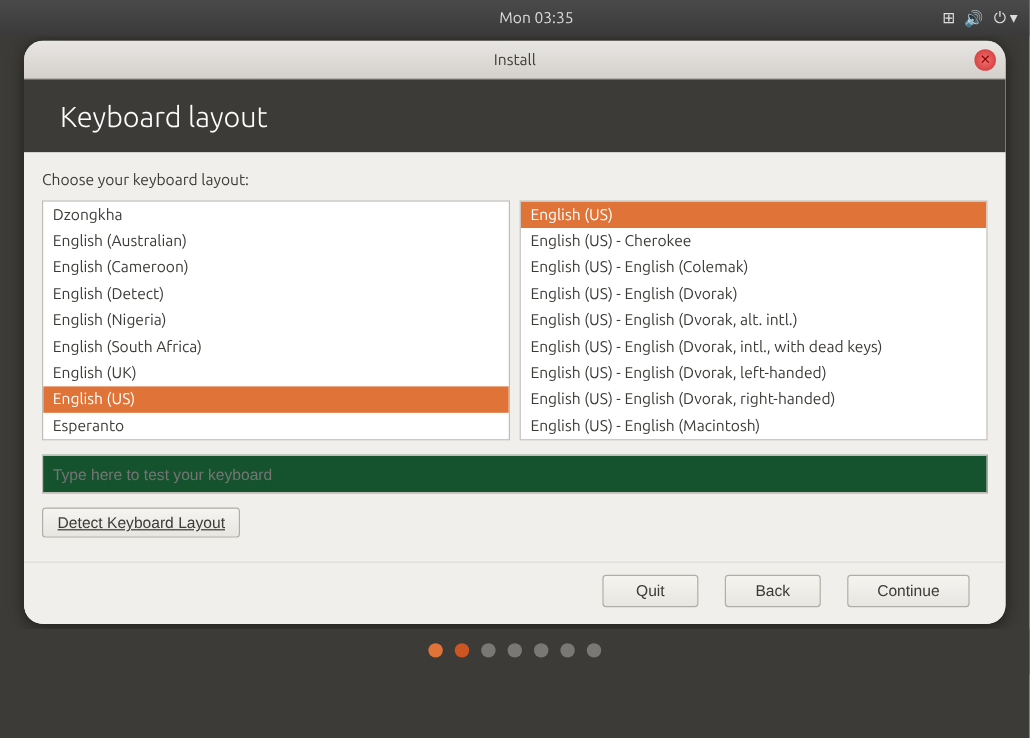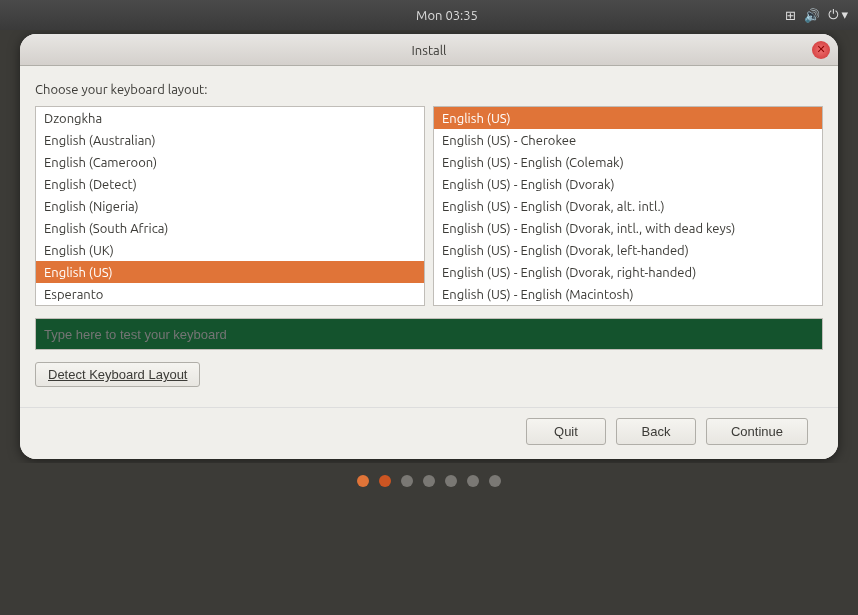--- a/index.html
+++ b/index.html
@@ -149,21 +149,21 @@
       text-decoration: underline;
     }
 
     
     .footer {
       background: #f0efeb;
       padding: 10px 30px 14px;
       display: flex;
       align-items: center;
       justify-content: flex-end;
-      gap: 10px;
+      gap: 22px;
       border-top: 1px solid #ddd;
     }
 
     .action-btn {
       padding: 5px 24px;
       background: linear-gradient(to bottom, #f5f4f0, #e8e6e1);
       border: 1px solid #b0aea8;
       border-radius: 3px;
       font-size: 13px;
       color: #3c3b37;
@@ -220,20 +220,23 @@
 
 <div class="window">
 
   <div class="window-titlebar">
     <span class="window-title">Install</span>
     <div class="window-close">
       <span>✕</span>
     </div>
   </div>
 
+  <div class="page-header">
+    <div class="page-title">Keyboard layout</div>
+  </div>
 
   <div class="content">
     <div class="instruction">Choose your keyboard layout:</div>
 
     <div class="lists-container">
 
       <div class="list-box" id="left-list">
           <div class="list-item">Dzongkha</div>
           <div class="list-item">English (Australian)</div>
           <div class="list-item">English (Cameroon)</div>

